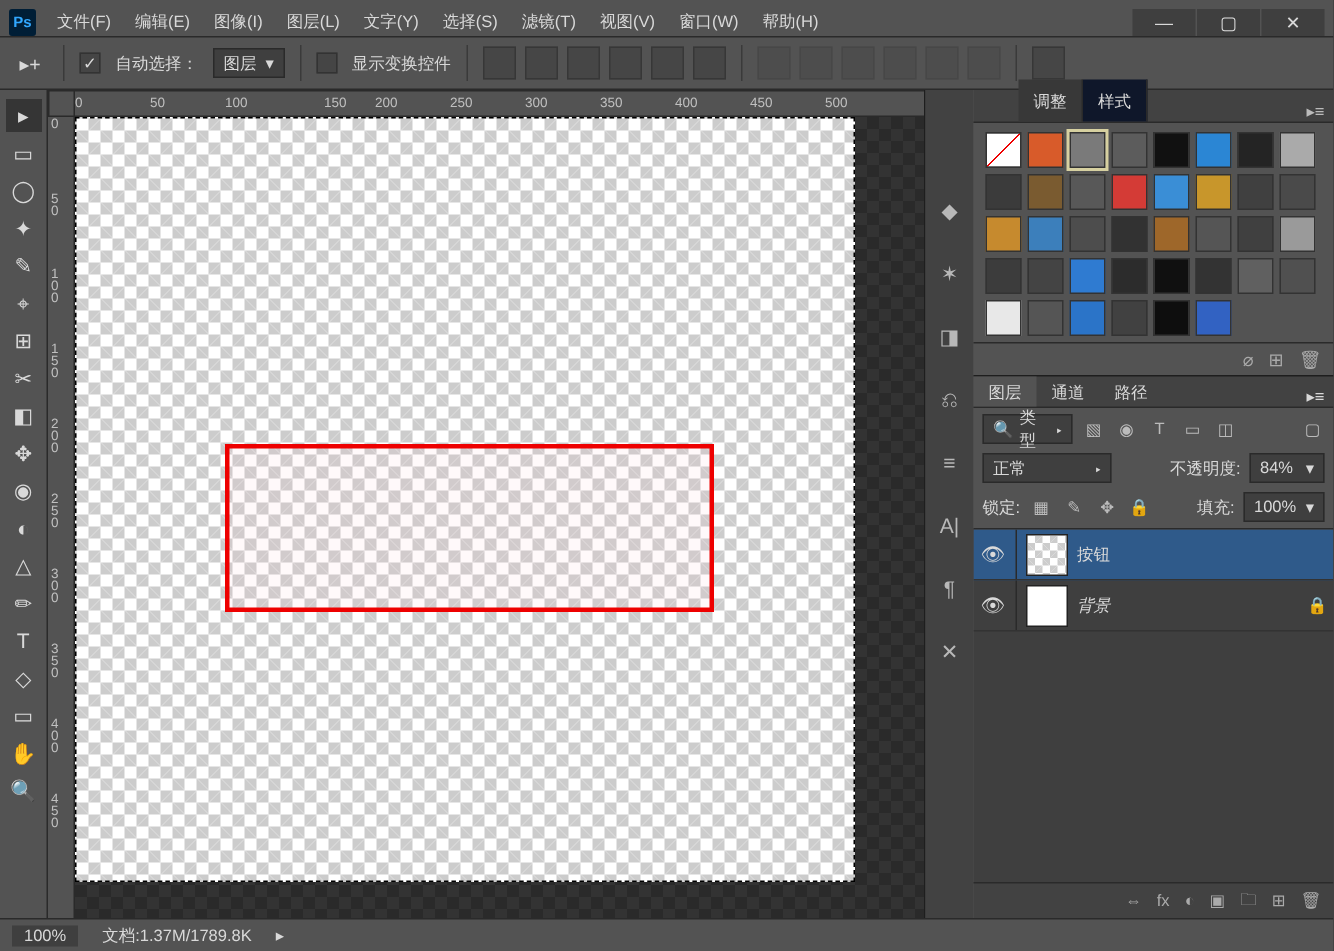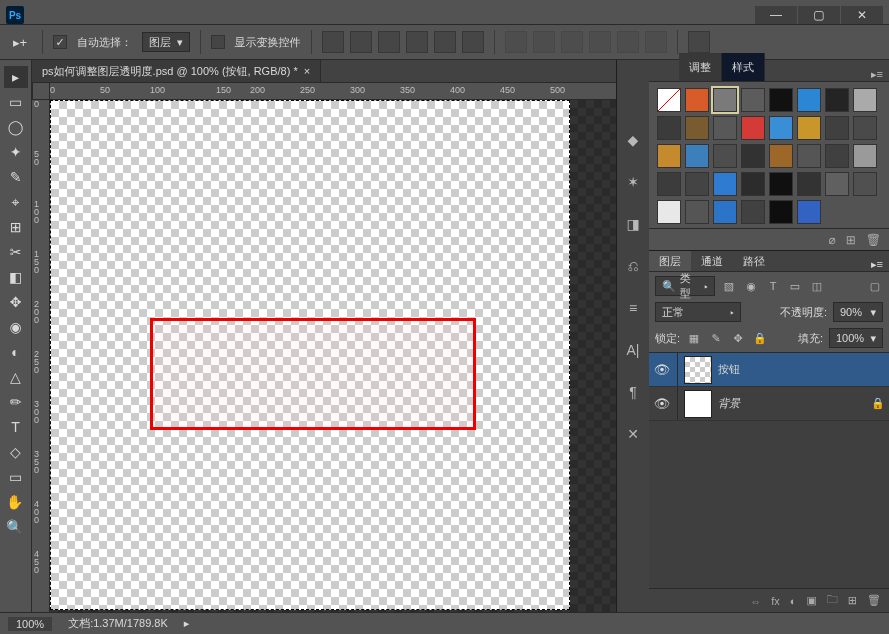--- a/index.html
+++ b/index.html
@@ -71,20 +71,32 @@
   .thumb.white { background:#fff;}
   .lay-foot { height:24px; border-top:1px solid #2a2a2a; background:#424242; display:flex; align-items:center; justify-content:flex-end; gap:10px; padding:0 8px; color:#aaa;}
   .status { height:22px; background:#535353; border-top:1px solid #2a2a2a; display:flex; align-items:center; padding:0 8px; gap:16px;}
   .status .box { background:#3f3f3f; padding:1px 8px;}
 </style>
 </head>
 <body>
 
 <div class="titlebar">
   <div class="ps-logo">Ps</div>
+  <div class="menubar">
+    <span>文件(F)</span>
+    <span>编辑(E)</span>
+    <span>图像(I)</span>
+    <span>图层(L)</span>
+    <span>文字(Y)</span>
+    <span>选择(S)</span>
+    <span>滤镜(T)</span>
+    <span>视图(V)</span>
+    <span>窗口(W)</span>
+    <span>帮助(H)</span>
+  </div>
   <div class="winctrl">
     <div>—</div>
     <div>▢</div>
     <div>✕</div>
   </div>
 </div>
 
 <div class="options">
   <div class="opt-btn">▸+</div>
   <div class="vbar"></div>
@@ -137,26 +149,20 @@
     <div class="tool">△</div>
     <div class="tool">✏</div>
     <div class="tool">T</div>
     <div class="tool">◇</div>
     <div class="tool">▭</div>
     <div class="tool">✋</div>
     <div class="tool">🔍</div>
   </div>
 
   <div class="doc-area">
-    <div class="tabbar">
-      <div class="doctab">
-        <span>ps如何调整图层透明度.psd @ 100% (按钮, RGB/8) *</span>
-        <span>×</span>
-      </div>
-    </div>
     <div style="position:relative;">
       <div class="ruler-h" id="ruler-h">
         <div class="corner"></div>
       <div class="tick" style="left: 0px;">0</div>
           <div class="tick" style="left: 50px;">50</div>
           <div class="tick" style="left: 100px;">100</div>
           <div class="tick" style="left: 166px;">150</div>
           <div class="tick" style="left: 200px;">200</div>
           <div class="tick" style="left: 250px;">250</div>
           <div class="tick" style="left: 300px;">300</div>
@@ -273,21 +279,21 @@
         <div class="mini-ic">▢</div>
       </div>
       <div class="row">
         <div class="drop" style="width:86px">
           <span>正常</span>
           <span style="margin-left:auto">‣</span>
         </div>
         <div class="spacer"></div>
         <span>不透明度:</span>
         <div class="drop" style="width:50px">
-          <span>90%</span>
+          <span>84%</span>
           <span style="margin-left:auto">▾</span>
         </div>
       </div>
       <div class="row">
         <span>锁定:</span>
         <div class="mini-ic">▦</div>
         <div class="mini-ic">✎</div>
         <div class="mini-ic">✥</div>
         <div class="mini-ic">🔒</div>
         <div class="spacer"></div>

